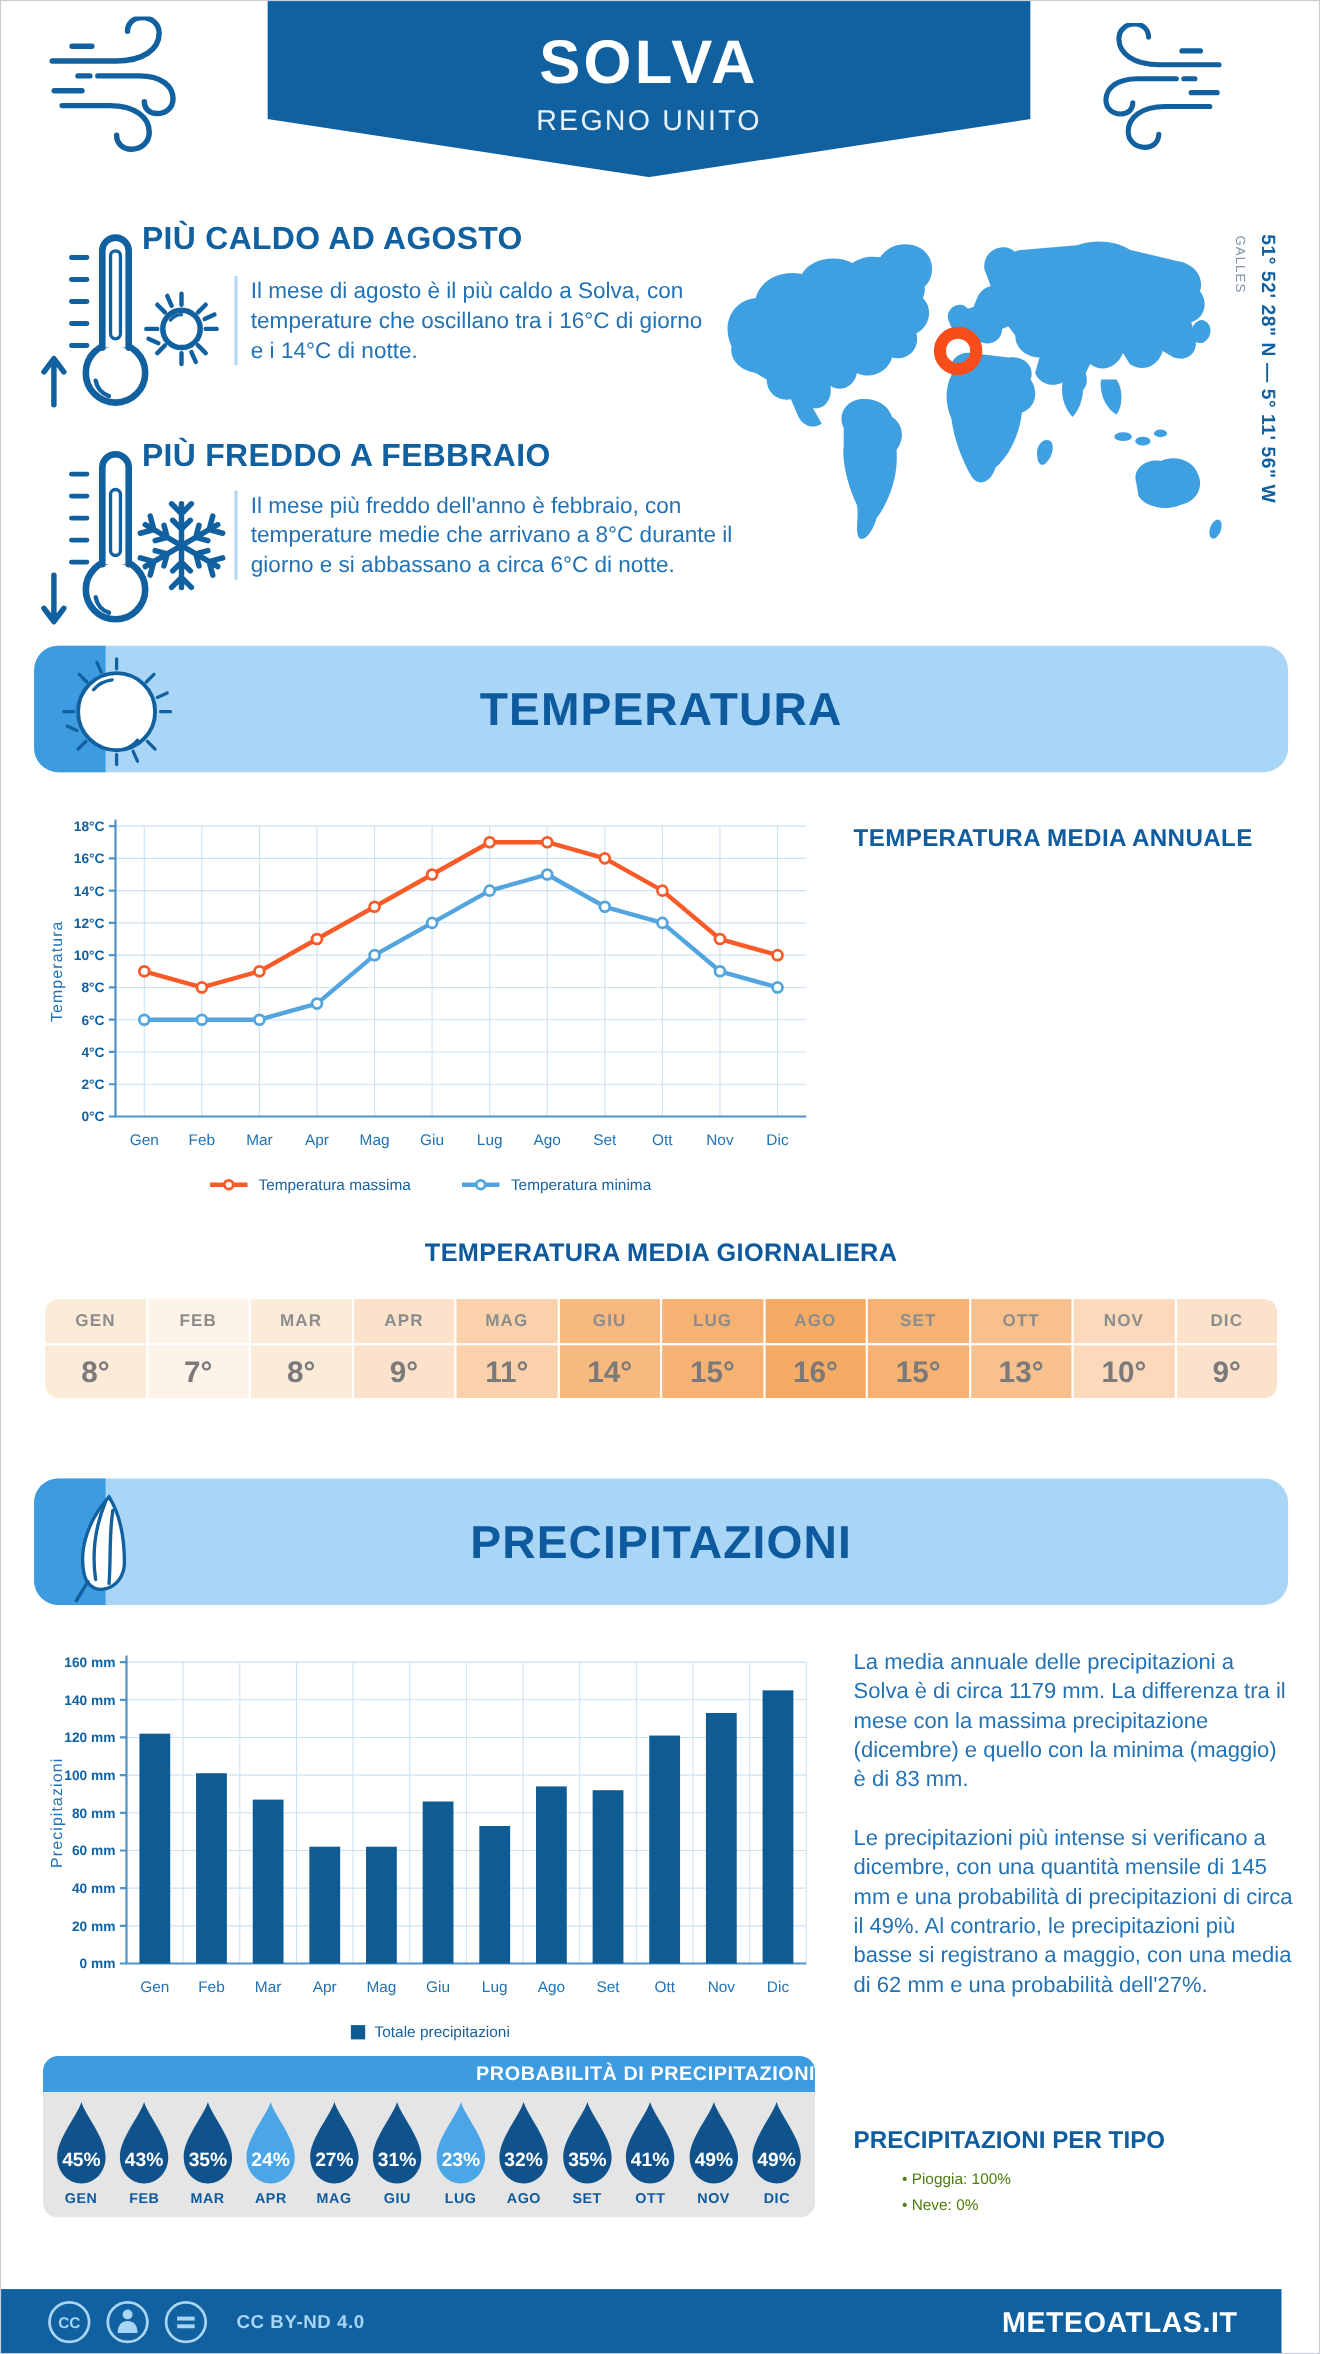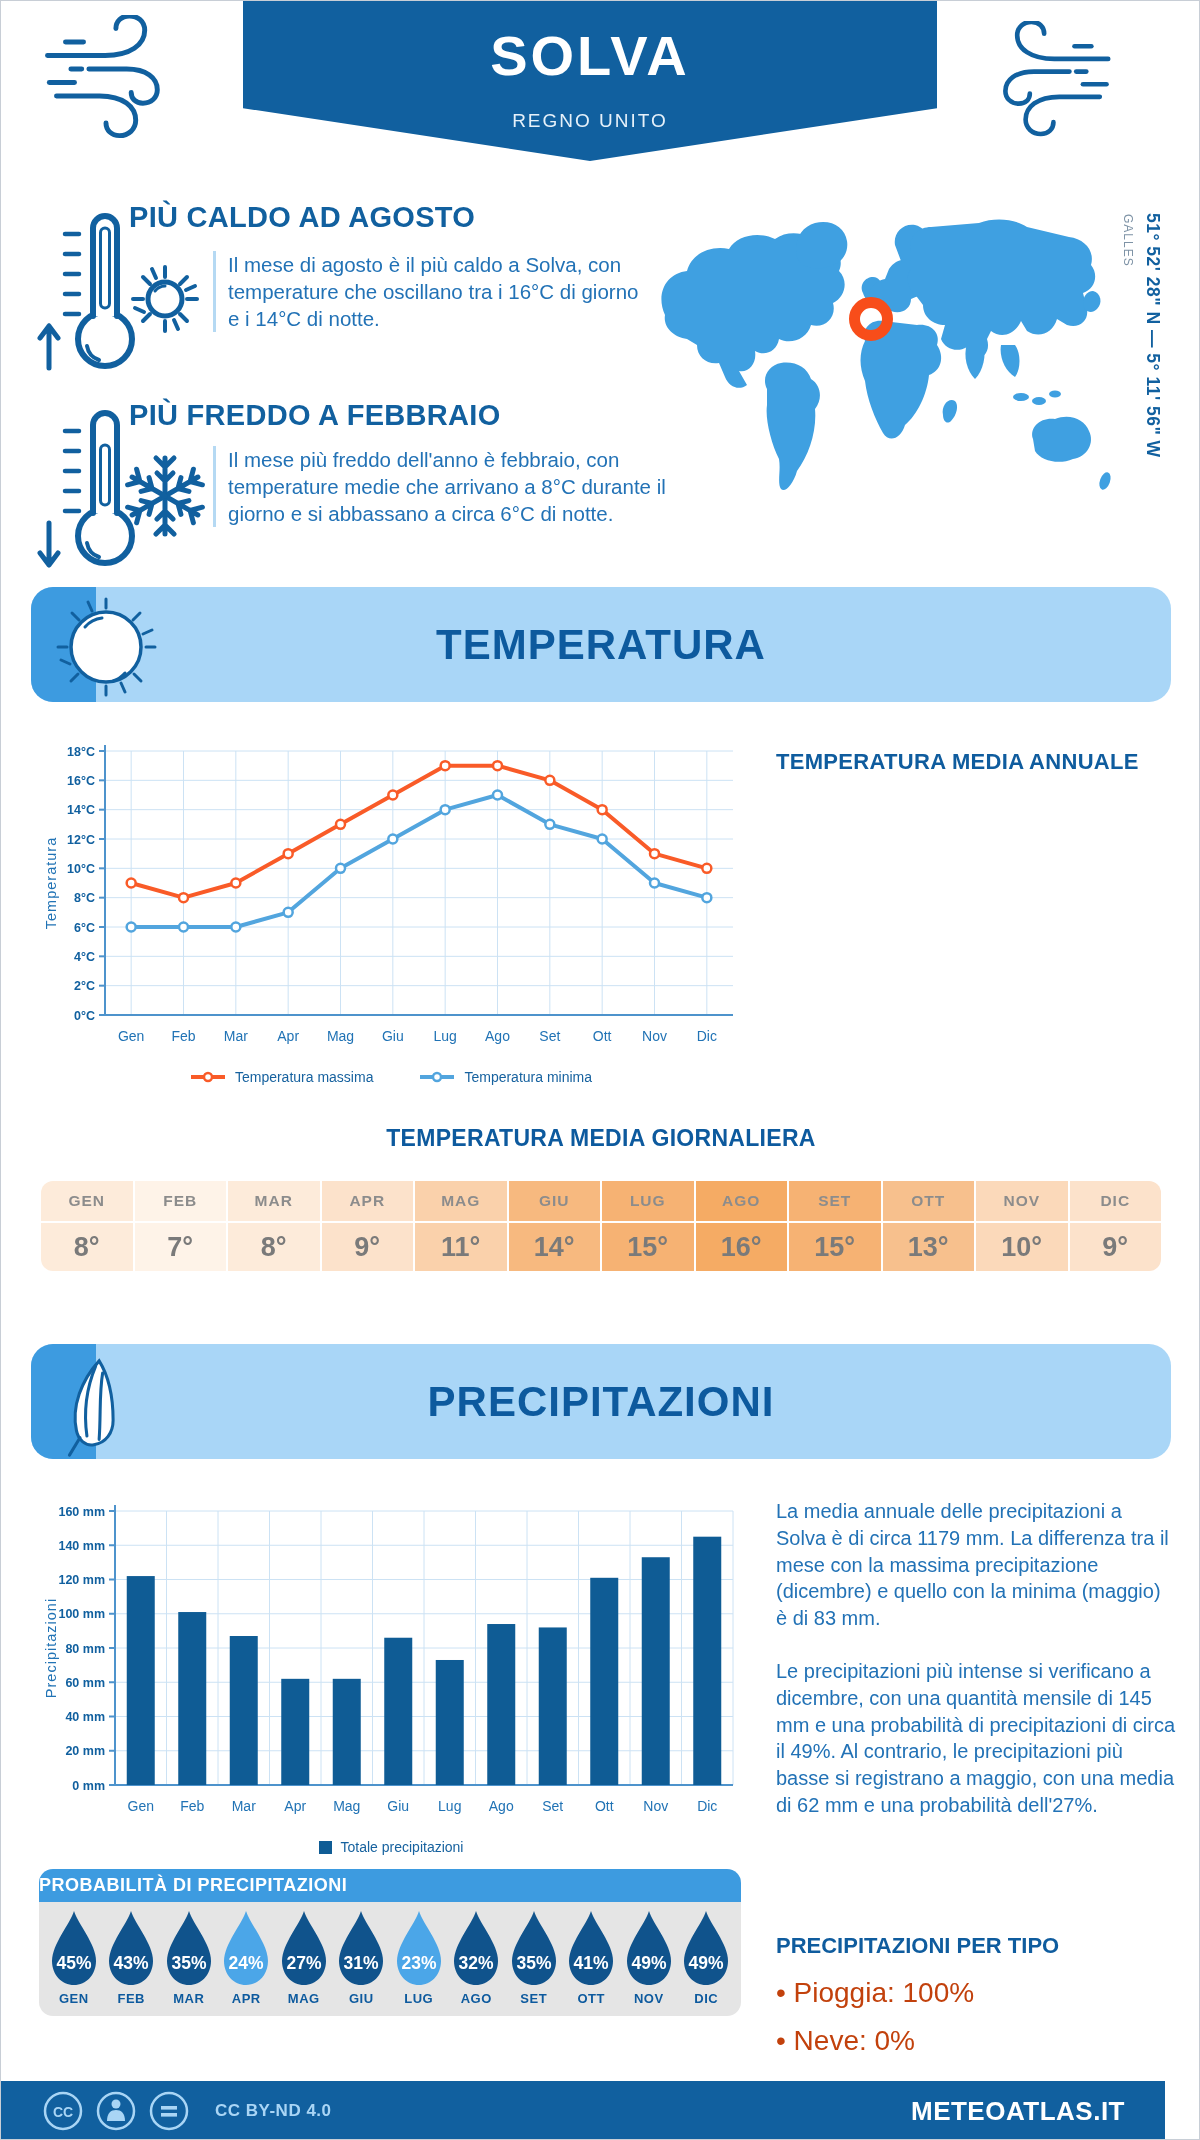--- a/index.html
+++ b/index.html
@@ -5,21 +5,21 @@
   html,body{margin:0;padding:0;background:#e8eaed;}
   .page{position:relative;width:1200px;height:2140px;background:#fff;margin:0 auto;
         font-family:"Liberation Sans","DejaVu Sans",sans-serif;overflow:hidden;
         border:1px solid #c8ced6;box-sizing:border-box;}
   .abs{position:absolute;}
 
   
   .banner{left:242px;top:0;width:694px;height:160px;background:#11609F;
           clip-path:polygon(0 0,100% 0,100% 67%,50% 100%,0 67%);text-align:center;color:#fff;}
   .banner h1{margin:22px 0 0;font-size:56px;letter-spacing:3px;font-weight:bold;}
-  .banner .sub{margin-top:22px;font-size:19px;letter-spacing:2px;color:#e6f1fa;}
+  .banner .sub{margin-top:6px;font-size:26px;letter-spacing:2px;color:#e6f1fa;}
 
   
   .hl-title{font-size:29px;font-weight:bold;color:#11609F;letter-spacing:.3px;white-space:nowrap;}
   .hl-text{font-size:20.5px;line-height:1.32;color:#2272B6;border-left:3px solid #b5d9f3;padding-left:12px;}
 
   
   .band{left:30px;width:1140px;height:115px;background:#A9D6F7;border-radius:22px;}
   .band .cap{position:absolute;left:0;top:0;width:65px;height:115px;background:#3D9BE0;border-radius:22px 0 0 22px;}
   .band .btitle{position:absolute;left:0;top:0;width:100%;height:115px;line-height:115px;text-align:center;
                 font-size:42px;font-weight:bold;color:#0D5A9E;letter-spacing:1px;}
@@ -38,28 +38,28 @@
   
   .ttable{left:40px;width:1120px;border-radius:12px;overflow:hidden;}
   .trow{display:flex;gap:2px;}
   .trow + .trow{margin-top:2px;}
   .tcell{flex:1;text-align:center;}
   .trow.h .tcell{height:40px;line-height:40px;font-size:15.5px;font-weight:bold;color:#8C8C8C;letter-spacing:1px;}
   .trow.v .tcell{height:48px;line-height:48px;font-size:27px;font-weight:bold;color:#7A7A7A;}
 
   
   .prob{left:38px;top:1868px;width:702px;border-radius:14px;overflow:hidden;}
-  .prob .phead{height:33px;line-height:33px;background:#3D9BE0;color:#fff;text-align:left;
+  .prob .phead{height:33px;line-height:33px;background:#3D9BE0;color:#fff;text-align:right;
                font-size:18px;font-weight:bold;letter-spacing:.5px;}
   .prob .pbody{background:#e5e5e5;display:flex;justify-content:space-around;padding:8px 6px 10px;}
   .dropcol{display:flex;flex-direction:column;align-items:center;width:54px;}
   .dropcol .m{font-size:13px;font-weight:bold;color:#0D5A9E;letter-spacing:.5px;margin-top:3px;}
 
   .ptype-h{font-size:22px;font-weight:bold;color:#0F5C9E;}
-  .ptype-b div{font-size:28px;color:#c2410c;line-height:1.7;}
+  .ptype-b div{font-size:14px;color:#4d7c0f;line-height:1.7;margin-left:44px;}
 
   
   .footer{left:0;top:2080px;width:1164px;height:60px;background:#11609F;display:flex;align-items:center;}
   .footer .lic{margin-left:14px;font-size:17px;font-weight:bold;color:#A9D5F5;letter-spacing:.5px;}
   .footer .brand{margin-left:auto;margin-right:40px;font-size:26px;font-weight:bold;color:#fff;letter-spacing:.5px;}
 
   svg{display:block;}
 </style>
 </head>
 <body>

